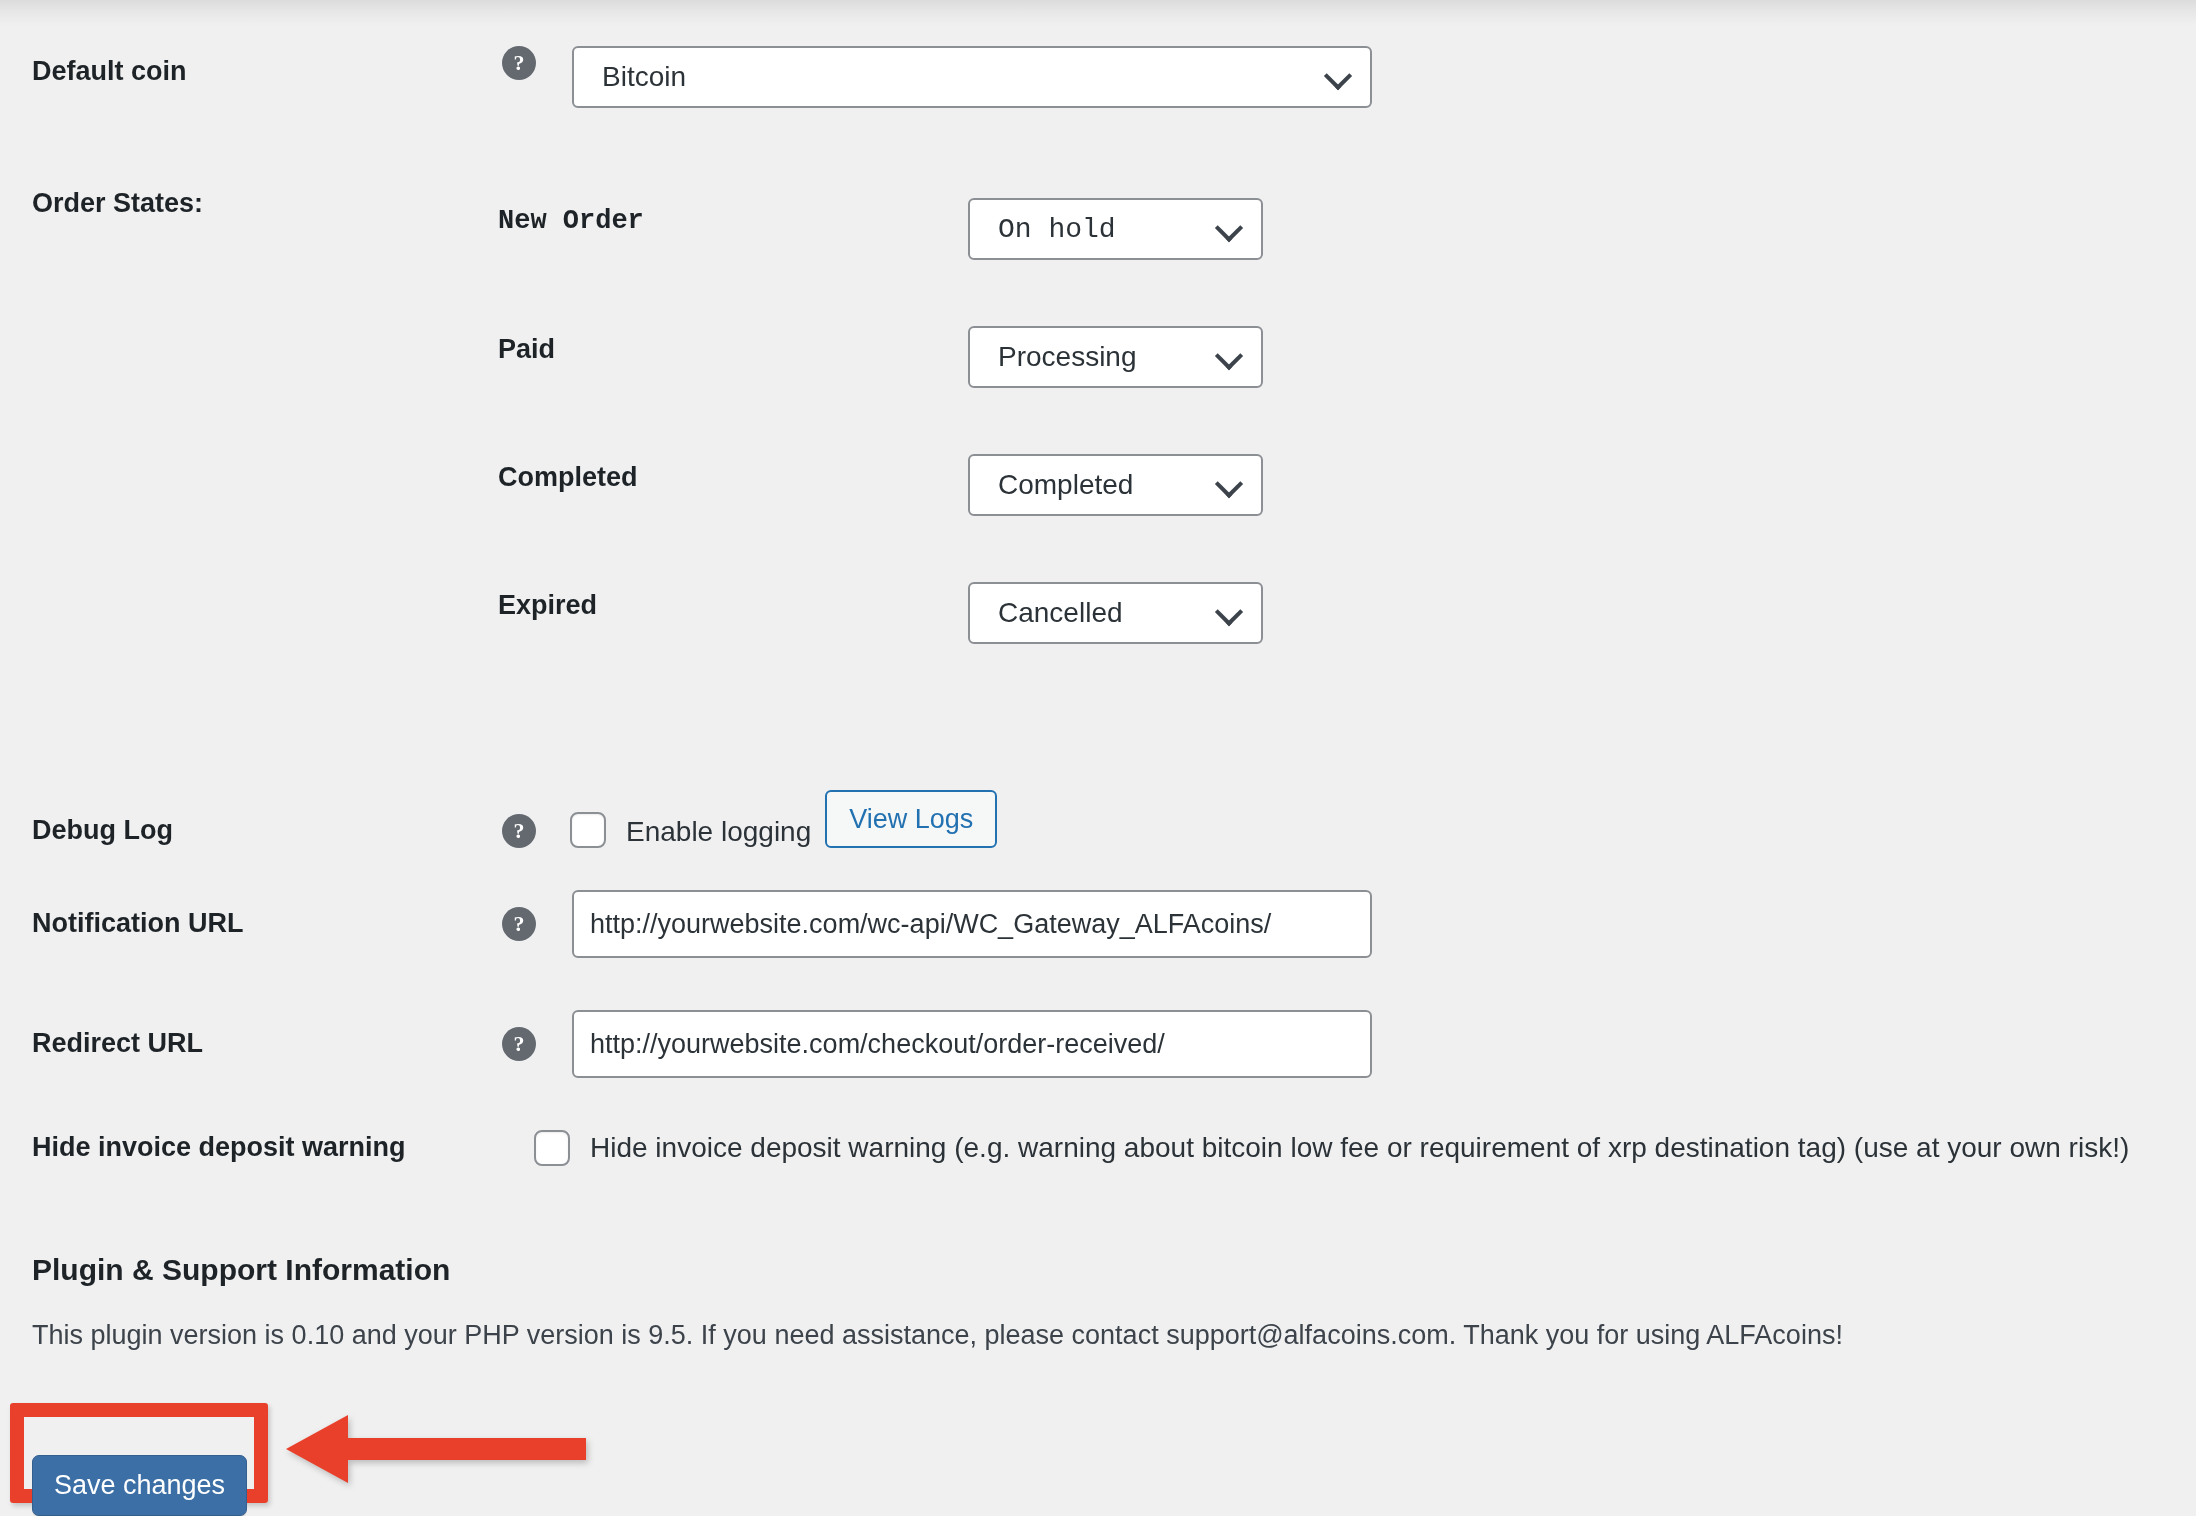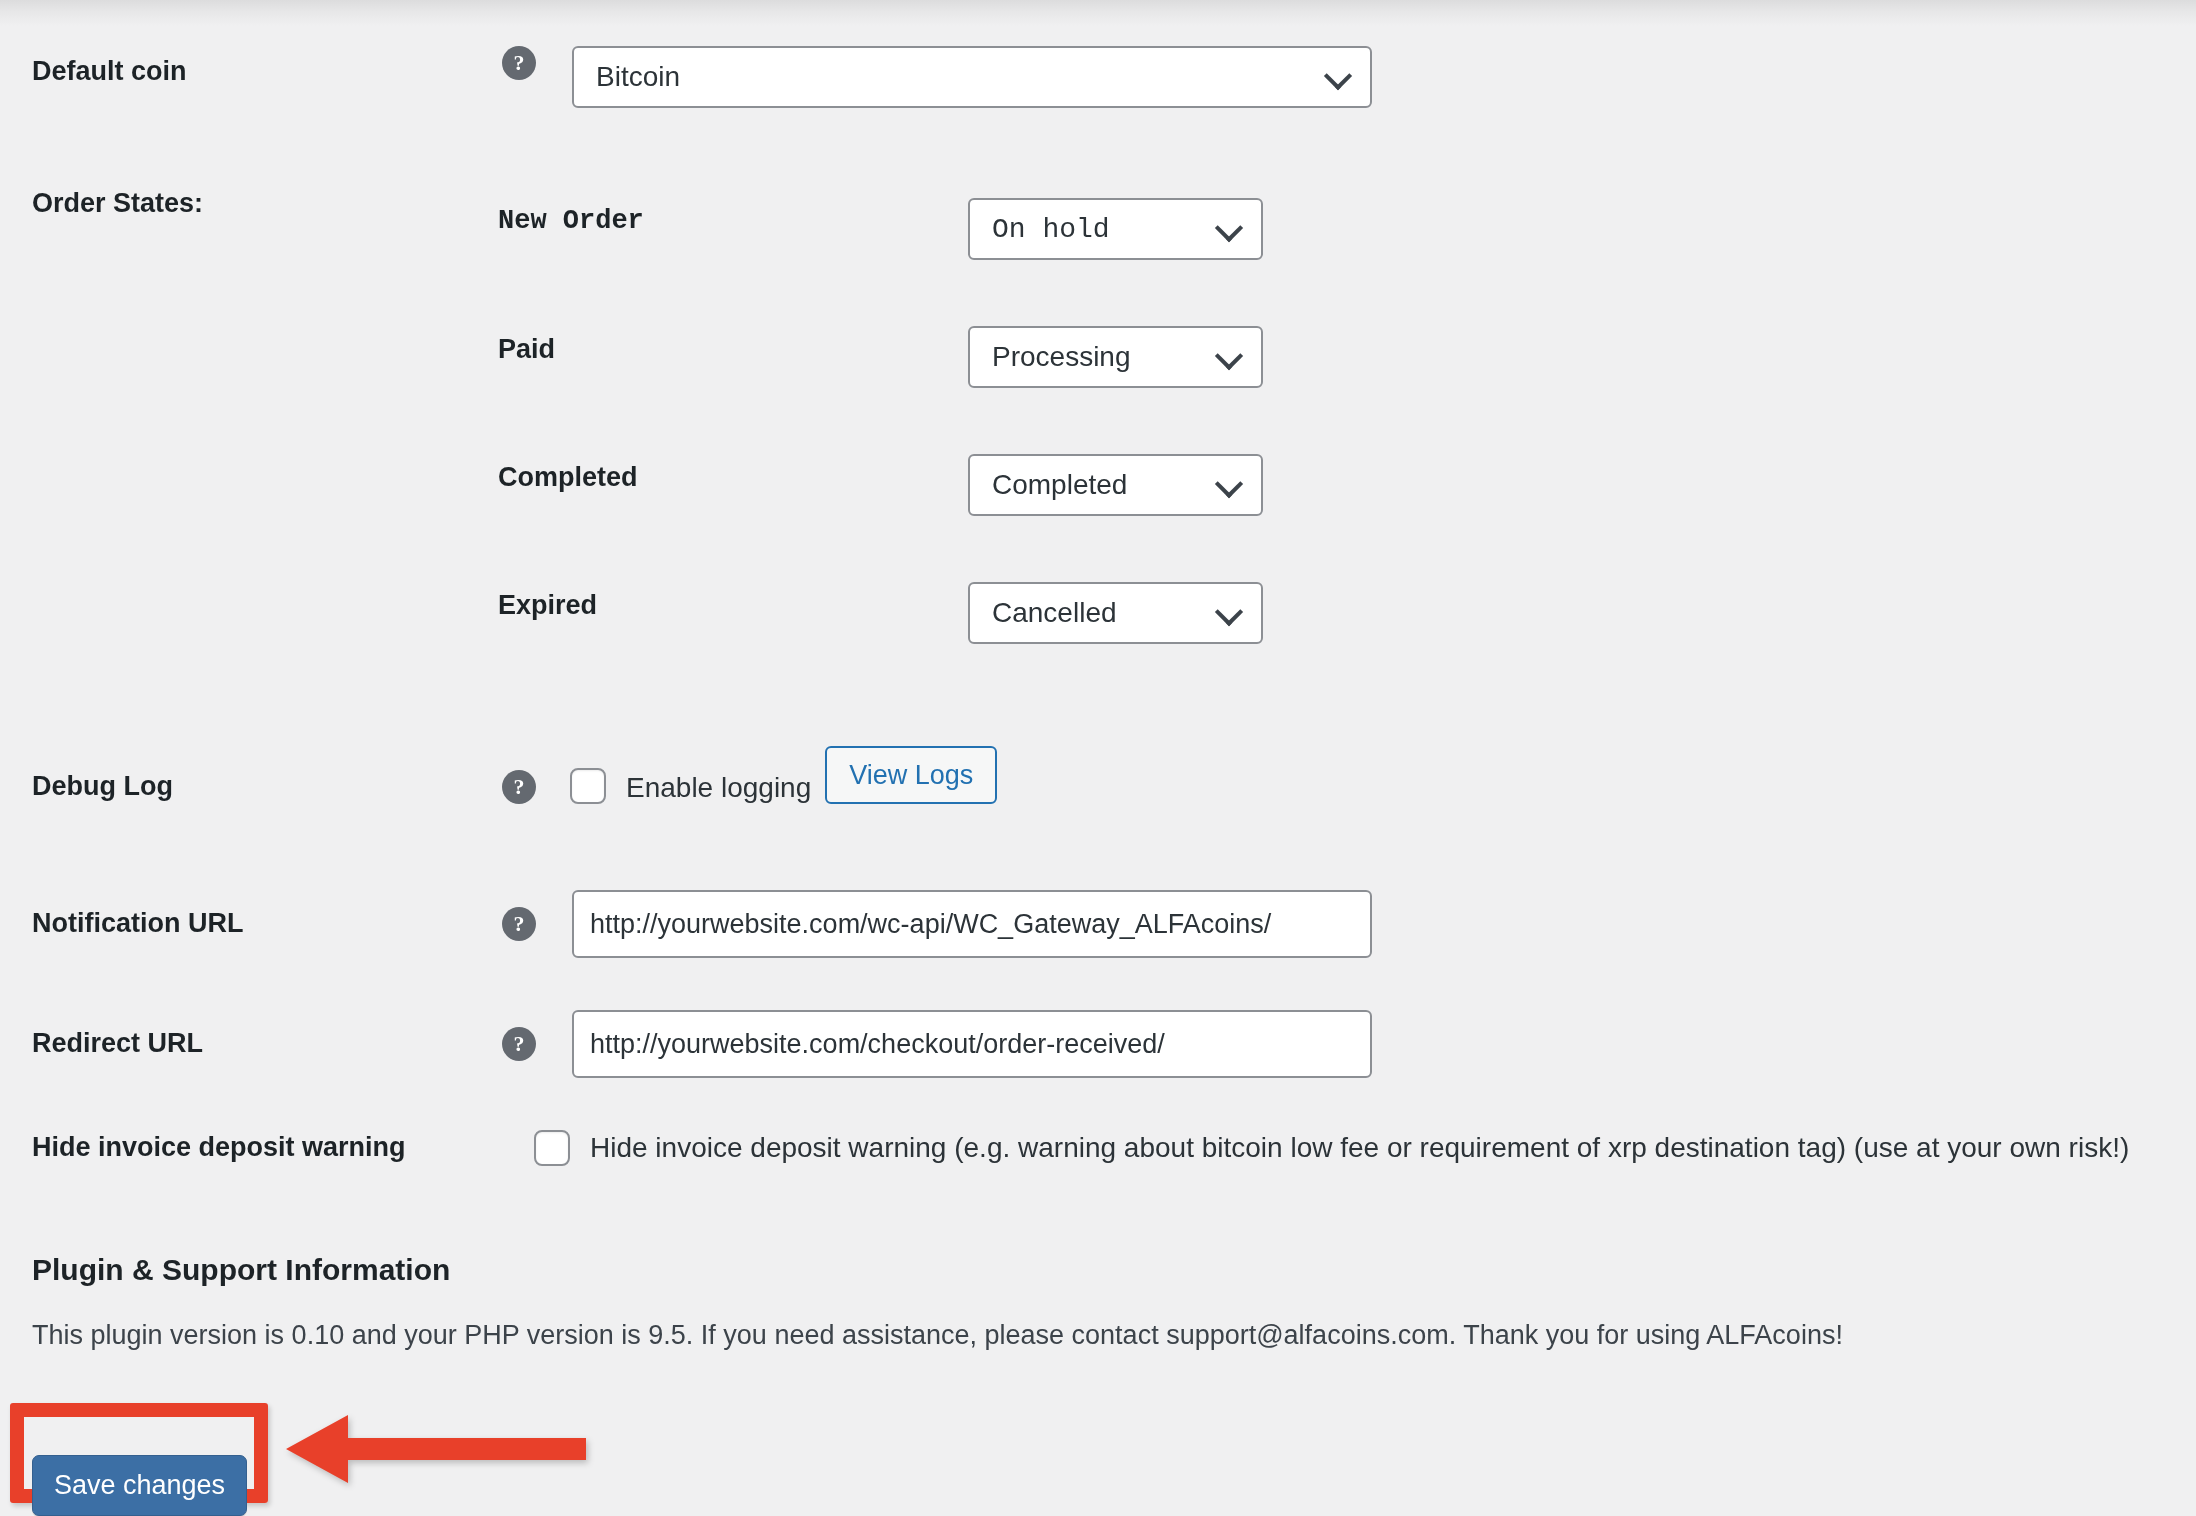--- a/index.html
+++ b/index.html
@@ -67,21 +67,21 @@
 
   
   .select-box {
     position: relative;
     background: #ffffff;
     border: 2px solid #8c8f94;
     border-radius: 6px;
     box-sizing: border-box;
     display: flex;
     align-items: center;
-    padding: 0 22px;
+    padding: 0 28px;
     font-size: 28px;
     color: #2c3338;
   }
   .select-box .chev {
     position: absolute;
     right: 22px;
     top: 50%;
     width: 20px;
     height: 20px;
     margin-top: -11px;
@@ -133,20 +133,21 @@
     border-radius: 6px;
     color: #2271b1;
     font-size: 27px;
     padding: 10px 22px;
     box-sizing: border-box;
     height: 58px;
     display: inline-flex;
     align-items: center;
     cursor: pointer;
     white-space: nowrap;
+    margin-top: 44px;
   }
 
   
   .sub-label {
     width: 470px;
     font-size: 27px;
     font-weight: bold;
     color: #1d2327;
     padding-top: 8px;
   }

